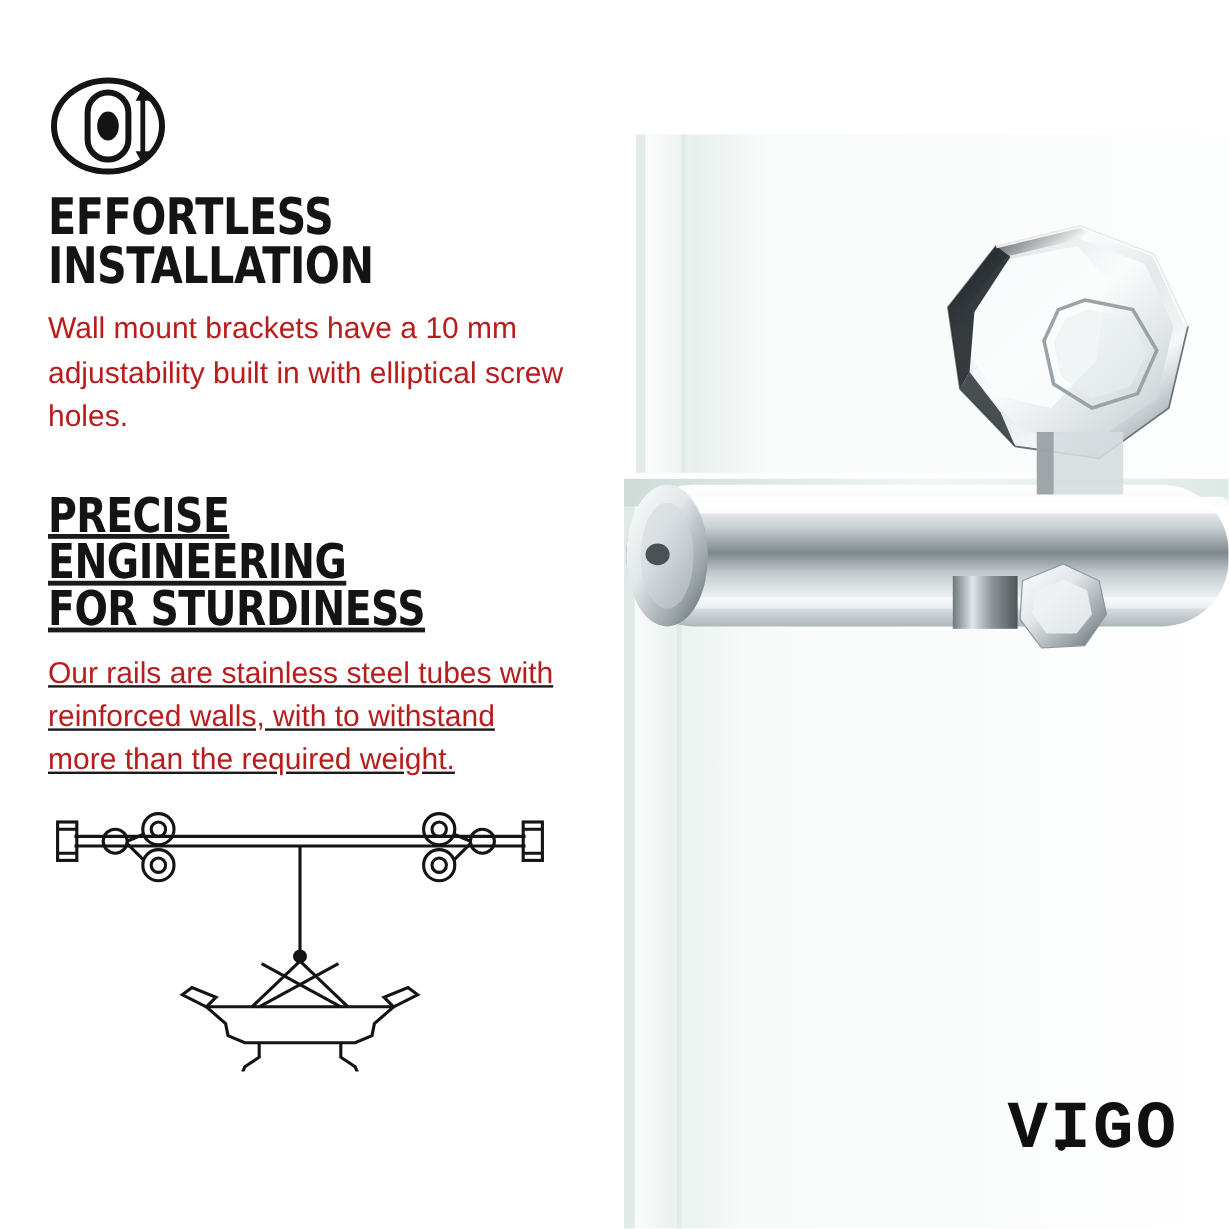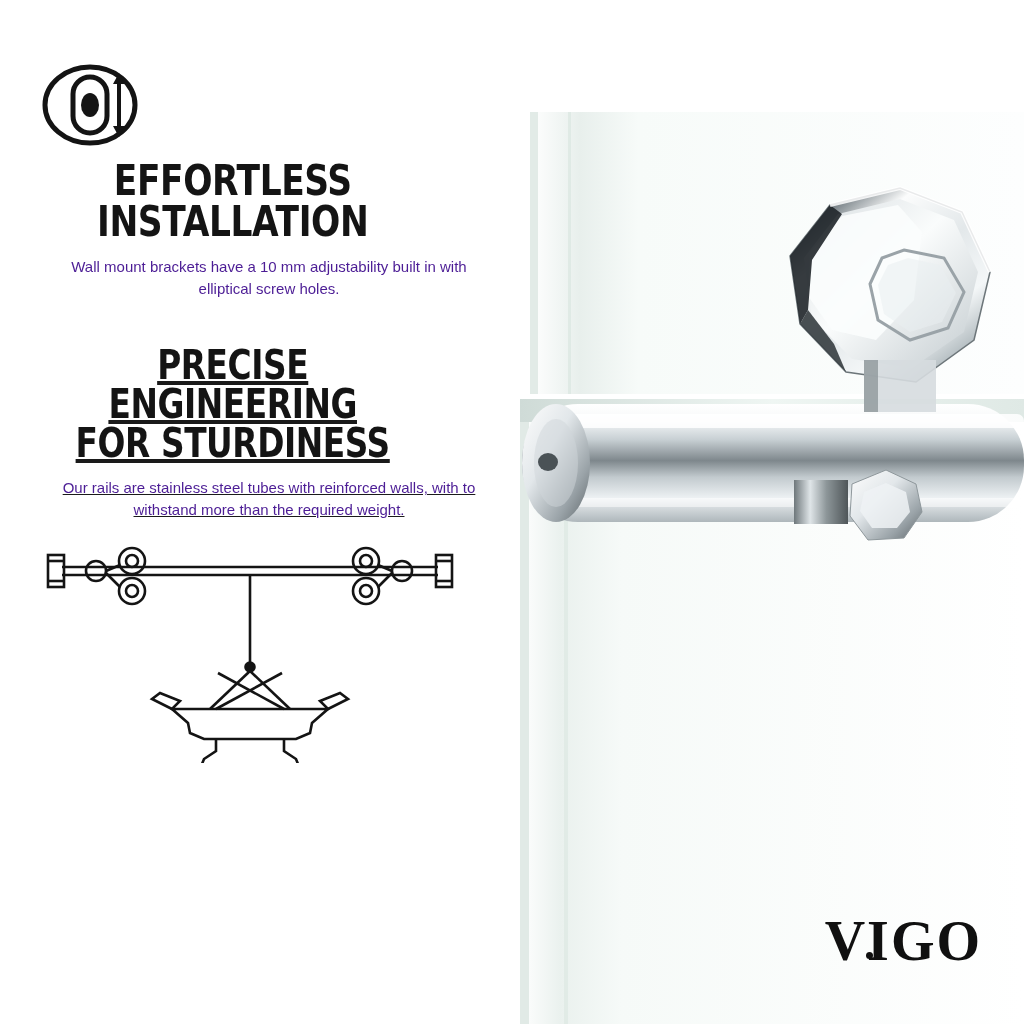--- a/index.html
+++ b/index.html
@@ -13,21 +13,20 @@
     font-family: "Liberation Sans", sans-serif;
     color: #1a1a1a;
     overflow: hidden;
     position: relative;
   }
   .page {
     position: relative;
     width: 1024px;
     height: 1024px;
     background: #ffffff;
-    text-align: center;
   }
 
   
   .left-col {
     position: absolute;
     left: 40px;
     top: 62px;
     width: 470px;
   }
 
@@ -52,24 +51,24 @@
     transform: scaleX(0.82);
     transform-origin: left center;
     white-space: pre-line;
   }
 
   .headline.small {
     font-size: 40px;
   }
 
   .body-copy {
-    font-size: 15px;
+    font-size: 25px;
     line-height: 1.45;
-    color: #4c1d95;
-    margin: 14px;
+    color: #b91c1c;
+    margin: 0;
     max-width: 430px;
     white-space: pre-line;
   }
 
   #block-2 { margin-top: 46px; text-decoration: underline; }
   #block-2 .body-copy { max-width: 430px; }
 
   .scale-wrap {
     margin-top: 22px;
     width: 420px;
@@ -84,21 +83,21 @@
     width: 512px;
     height: 1024px;
     overflow: hidden;
     background: #ffffff;
   }
 
   .brand {
     position: absolute;
     right: 42px;
     bottom: 55px;
-    font-family: Liberation Serif, serif;
+    font-family: Liberation Mono, monospace;
     font-weight: 700;
     font-size: 56px;
     letter-spacing: 2px;
     color: #101010;
     line-height: 1;
   }
   .brand .dot {
     position: absolute;
     left: 41px;
     bottom: 10px;

